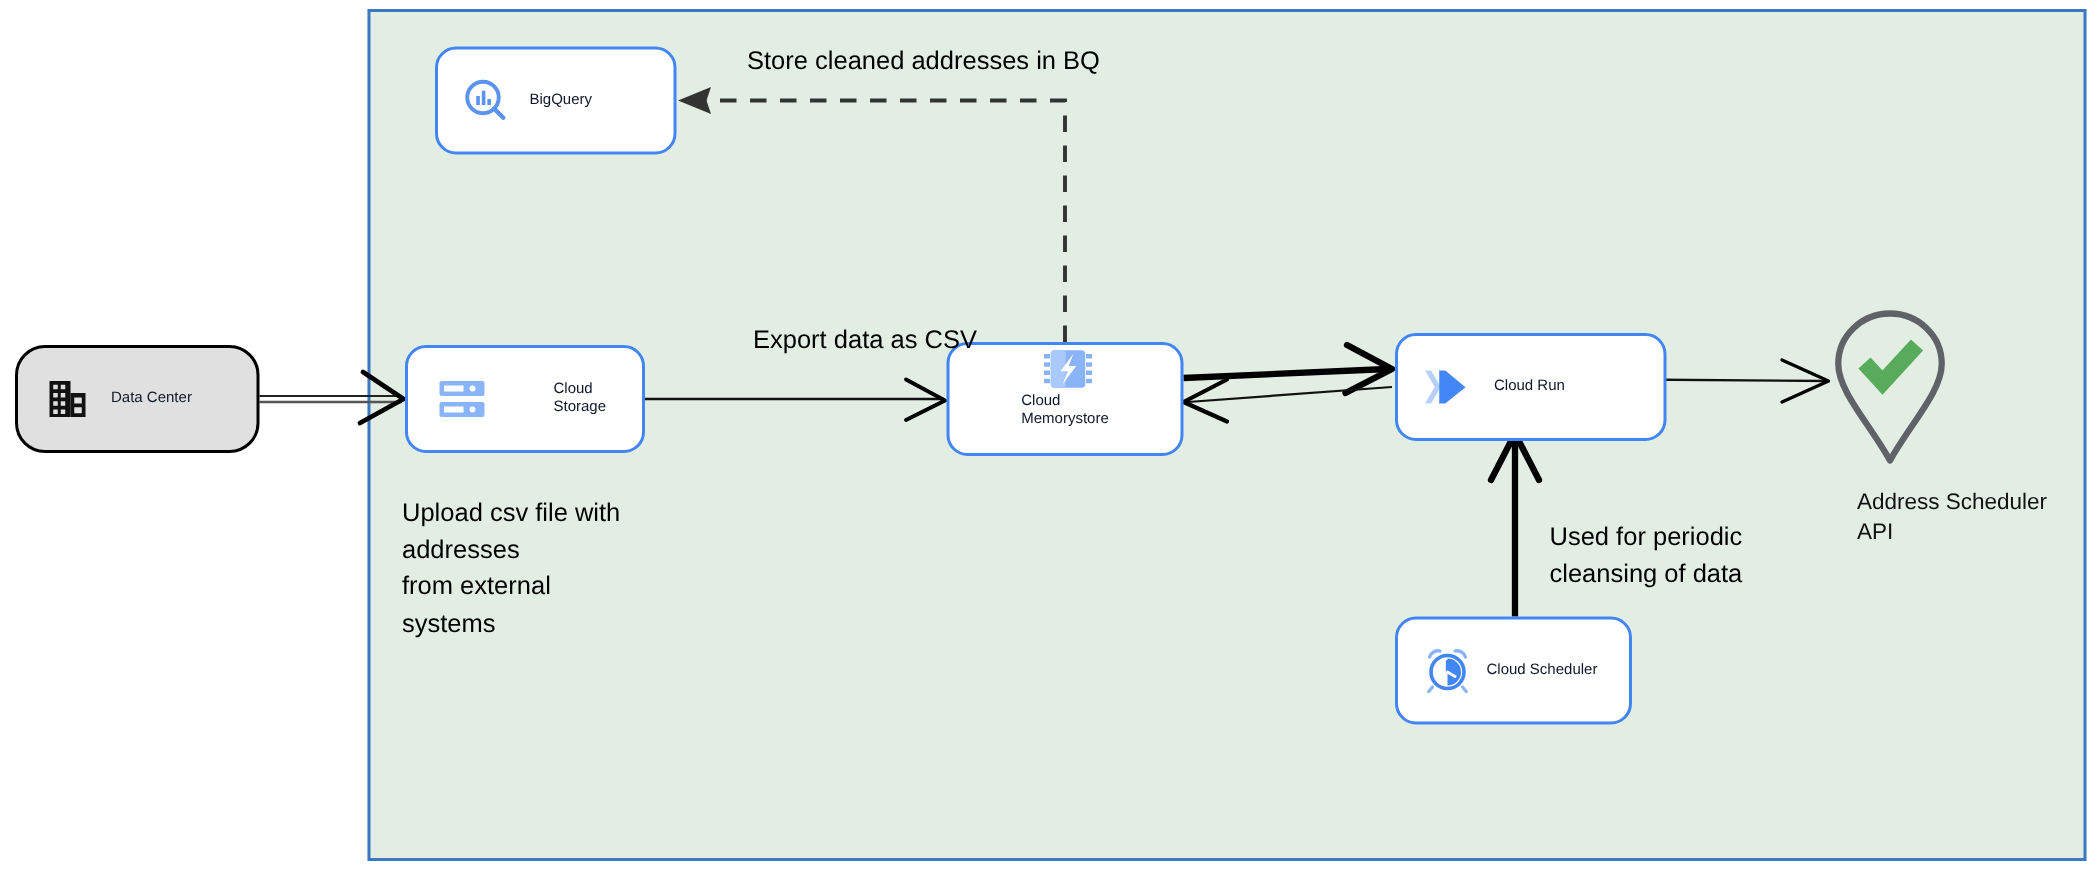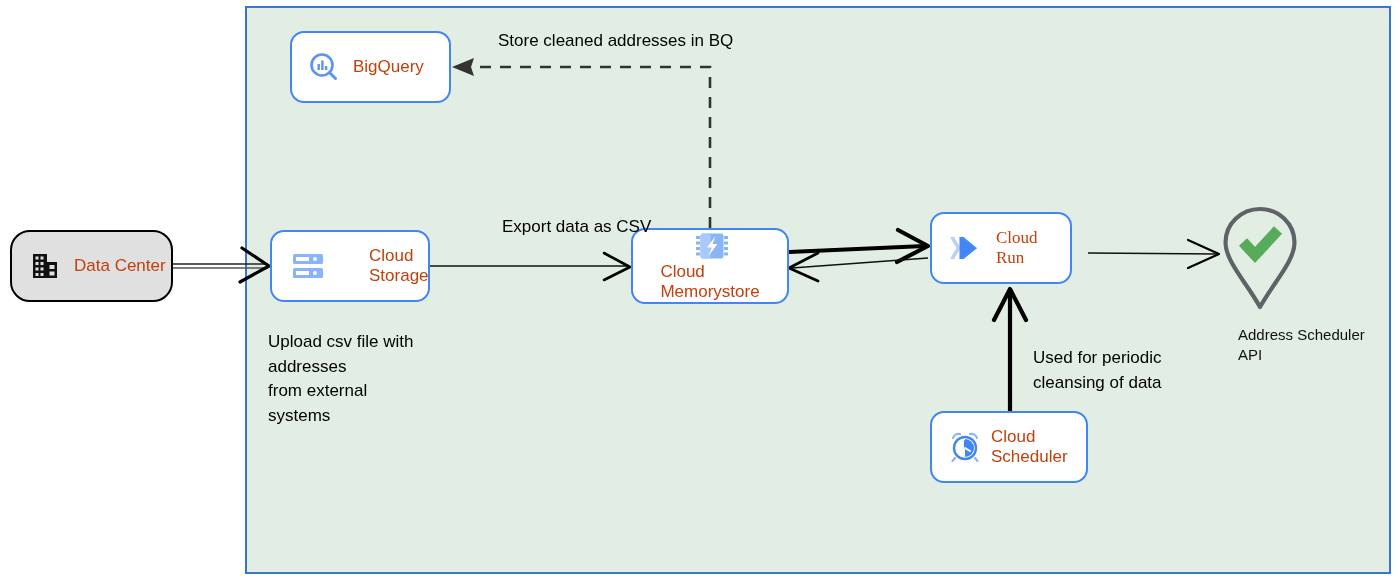--- a/index.html
+++ b/index.html
@@ -50,23 +50,23 @@
     align-items: center;
     z-index: 5;
   }
   .node .node-icon {
     flex: 0 0 auto;
     display: flex;
     align-items: center;
     justify-content: center;
   }
   .node .node-label {
-    font-size: 17px;
+    font-size: 10px;
     line-height: 1.18;
-    color: #c2410c;
+    color: #0f172a;
     white-space: pre-line;
   }
   .node-datacenter {
     left: 10px;
     top: 230px;
     width: 163px;
     height: 72px;
     background: #e0e0e0;
     border: 2.5px solid #000000;
     border-radius: 20px;
@@ -90,24 +90,23 @@
   .node-memorystore {
     left: 631px;
     top: 228px;
     width: 158px;
     height: 76px;
     flex-direction: column;
   }
   .node-memorystore .node-icon { margin-left: 16px; margin-right: 12px; }
   .node-cloudrun {
     left: 930px;
-    top: 212px;
-    width: 142px;
-    height: 72px;
-    font-family: Liberation Serif, serif;
+    top: 222px;
+    width: 181px;
+    height: 72px;
   }
   .node-cloudrun .node-icon { margin-left: 14px; margin-right: 14px; }
   .node-cloudscheduler {
     left: 930px;
     top: 411px;
     width: 158px;
     height: 72px;
   }
   .node-cloudscheduler .node-icon { margin-left: 17px; margin-right: 10px; }
   

